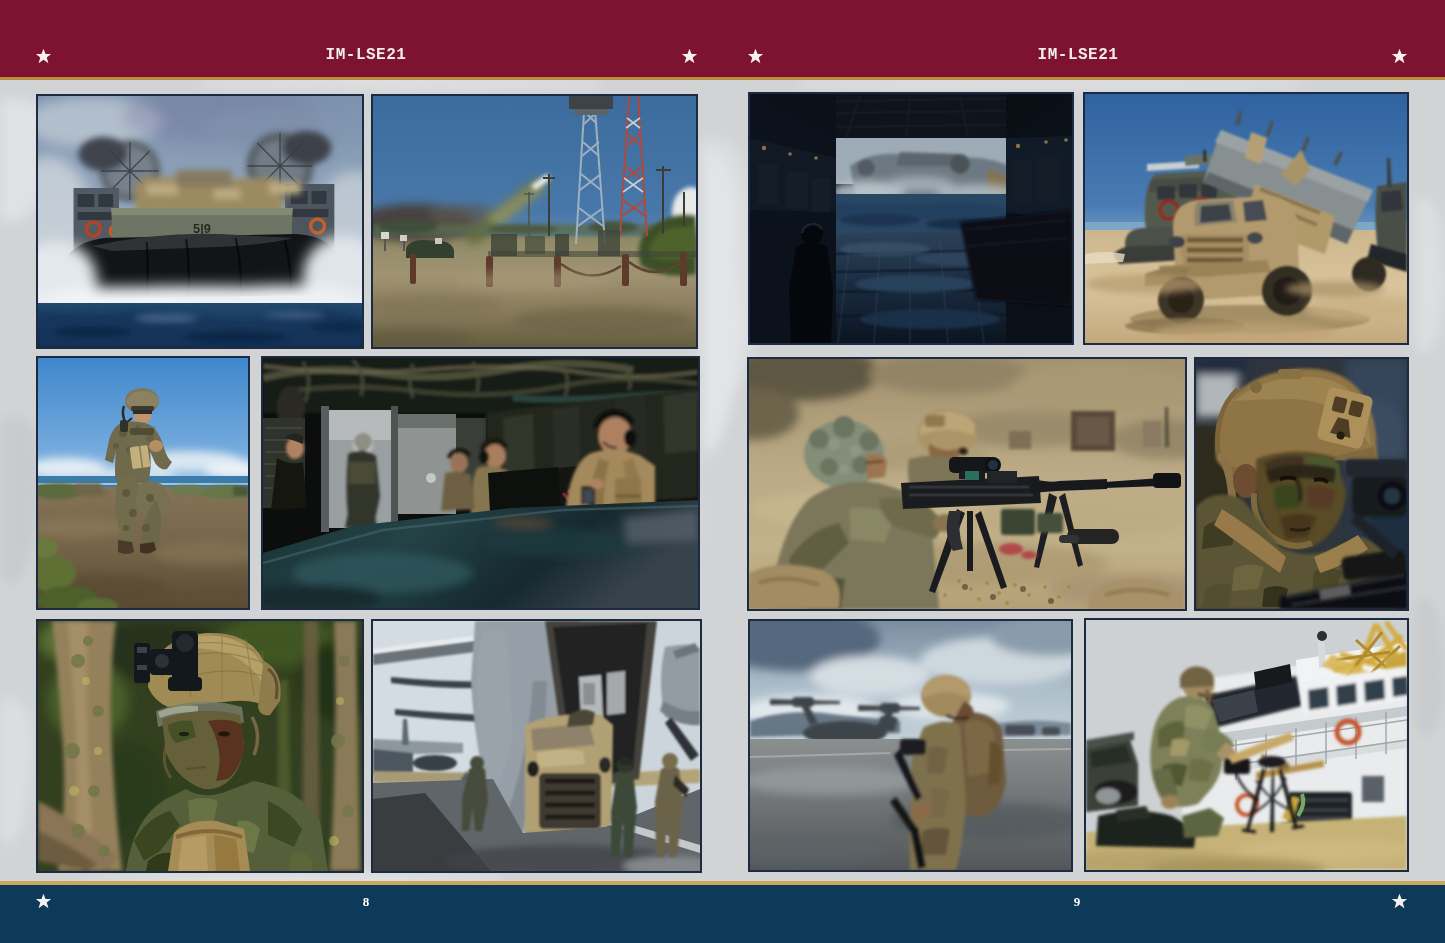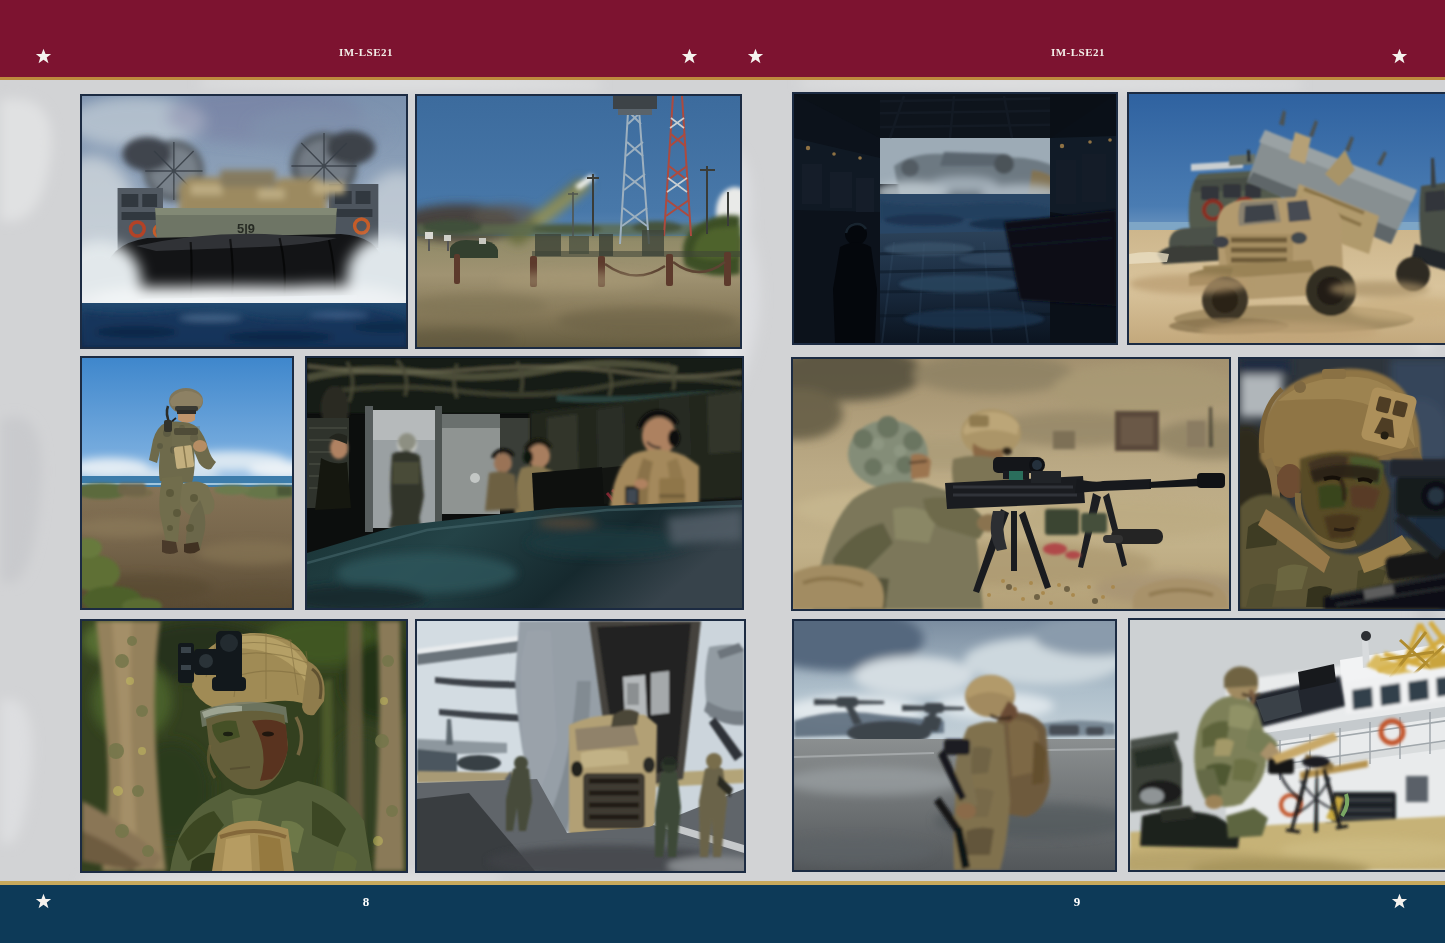--- a/index.html
+++ b/index.html
@@ -1,23 +1,23 @@
 <!DOCTYPE html>
 <html><head>
 <meta charset="utf-8">
 <style>
   html,body{margin:0;padding:0;}
   body{width:1445px;height:943px;overflow:hidden;font-family:"Liberation Serif",serif;}
   #page{position:relative;width:1445px;height:943px;background:#d4d5d7;overflow:hidden;}
   .abs{position:absolute;}
   #header{left:0;top:0;width:1445px;height:77px;background:#7d1330;border-bottom:3px solid #bd8a3e;}
   #footer{left:0;top:881px;width:1445px;height:62px;background:#0d3a58;border-top:4px solid #c7a95c;}
-  .htitle{position:absolute;top:46px;width:300px;text-align:center;color:#f3eee8;font-weight:bold;font-size:11px;letter-spacing:0.5px;font-family:Liberation Serif, serif;}
+  .htitle{position:absolute;top:46px;width:300px;text-align:center;color:#f3eee8;font-weight:bold;font-size:16px;letter-spacing:0.5px;font-family:Liberation Mono, monospace;}
   .pnum{position:absolute;top:9px;width:60px;text-align:center;color:#fff;font-weight:bold;font-size:13px;font-family:"Liberation Serif",serif;}
-  .photo{position:absolute;border:2px solid #1c2b42;box-sizing:border-box;background:#fde047;margin-left:44px;}
+  .photo{position:absolute;border:2px solid #1c2b42;box-sizing:border-box;background:#fde047;}
   .photo svg{display:block;width:100%;height:100%;}
   .star{position:absolute;width:17px;height:17px;}
 </style>
 </head>
 <body>
 <div id="page">
 
   <svg class="abs" style="left:0;top:0" width="1445" height="943" viewBox="0 0 1445 943">
     <defs>
         <filter id="bgb" x="-30%" y="-30%" width="160%" height="160%">

